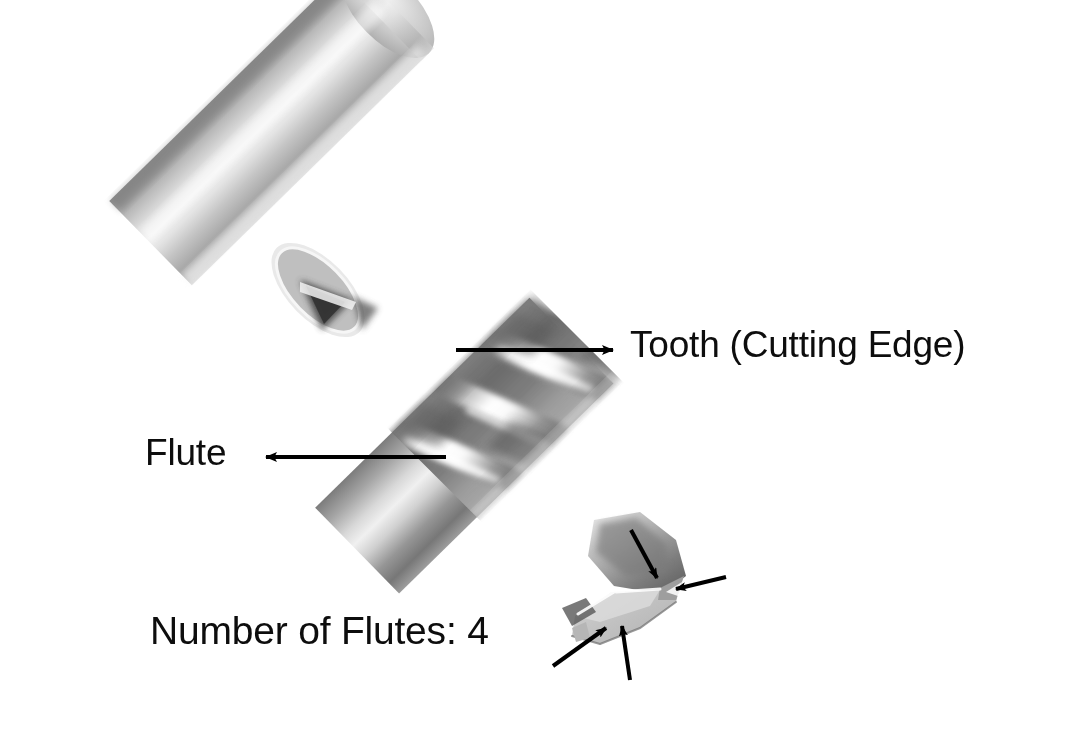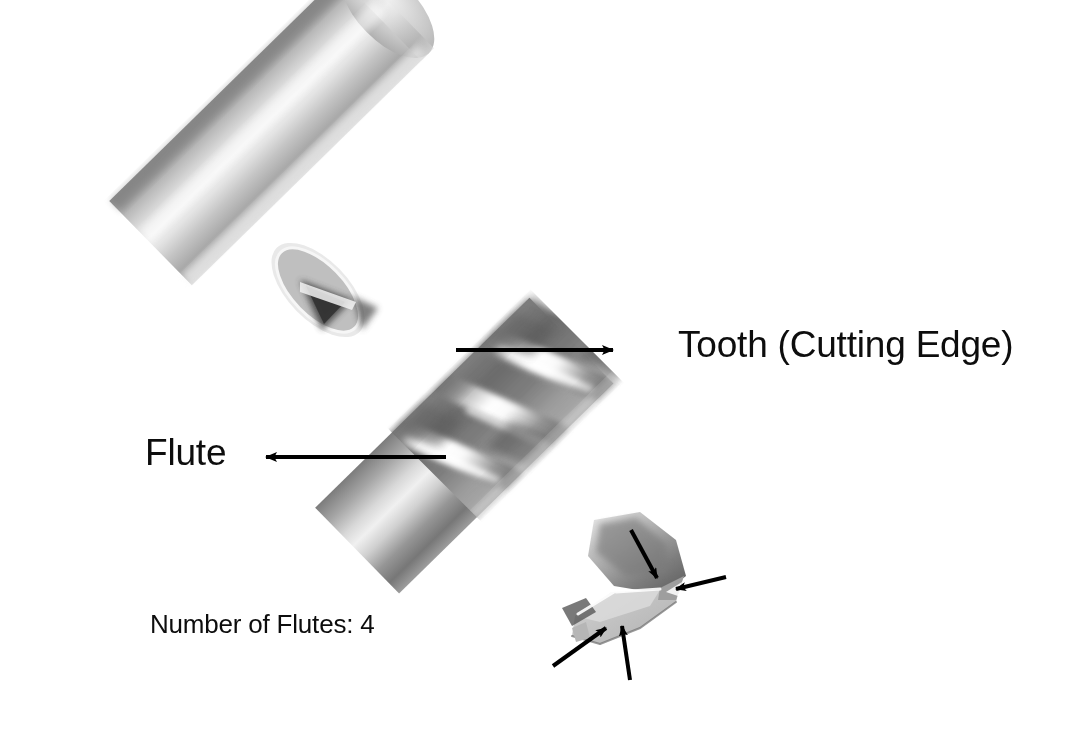--- a/index.html
+++ b/index.html
@@ -30,31 +30,30 @@
     position: absolute;
     color: #0d0d0d;
     white-space: nowrap;
     line-height: 1;
     letter-spacing: -0.2px;
   }
   #label-tooth {
     left: 630px;
     top: 326px;
     font-size: 37px;
-    margin-left: 48px;
   }
   #label-flute {
     left: 145px;
     top: 434px;
     font-size: 37px;
   }
   #label-flute-count {
     left: 150px;
     top: 611px;
-    font-size: 26px;
+    font-size: 39px;
   }
 </style>
 </head>
 <body>
 
 <div id="stage">
 
   <svg id="endmill-svg" viewBox="0 0 1072 732" xmlns="http://www.w3.org/2000/svg">
     <defs>
 

